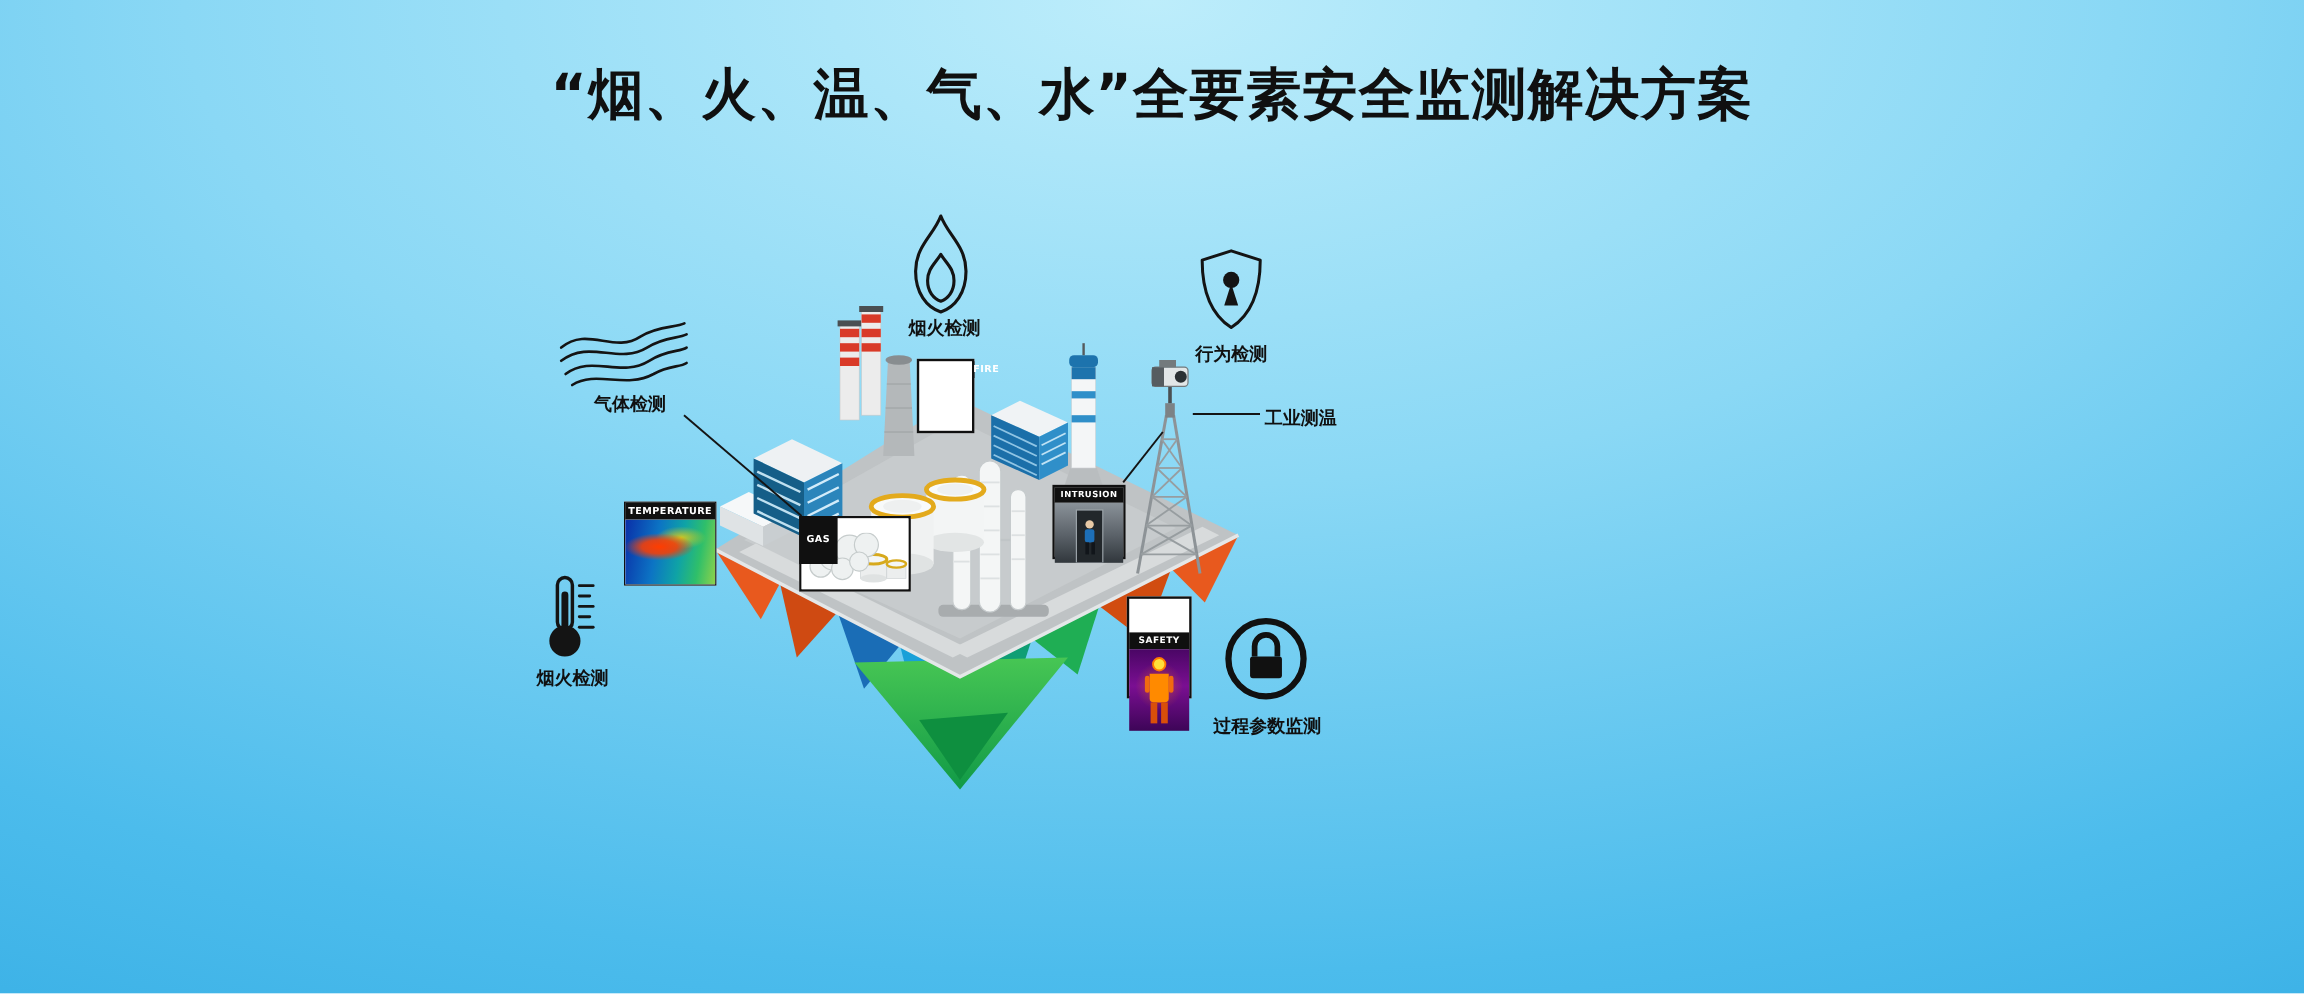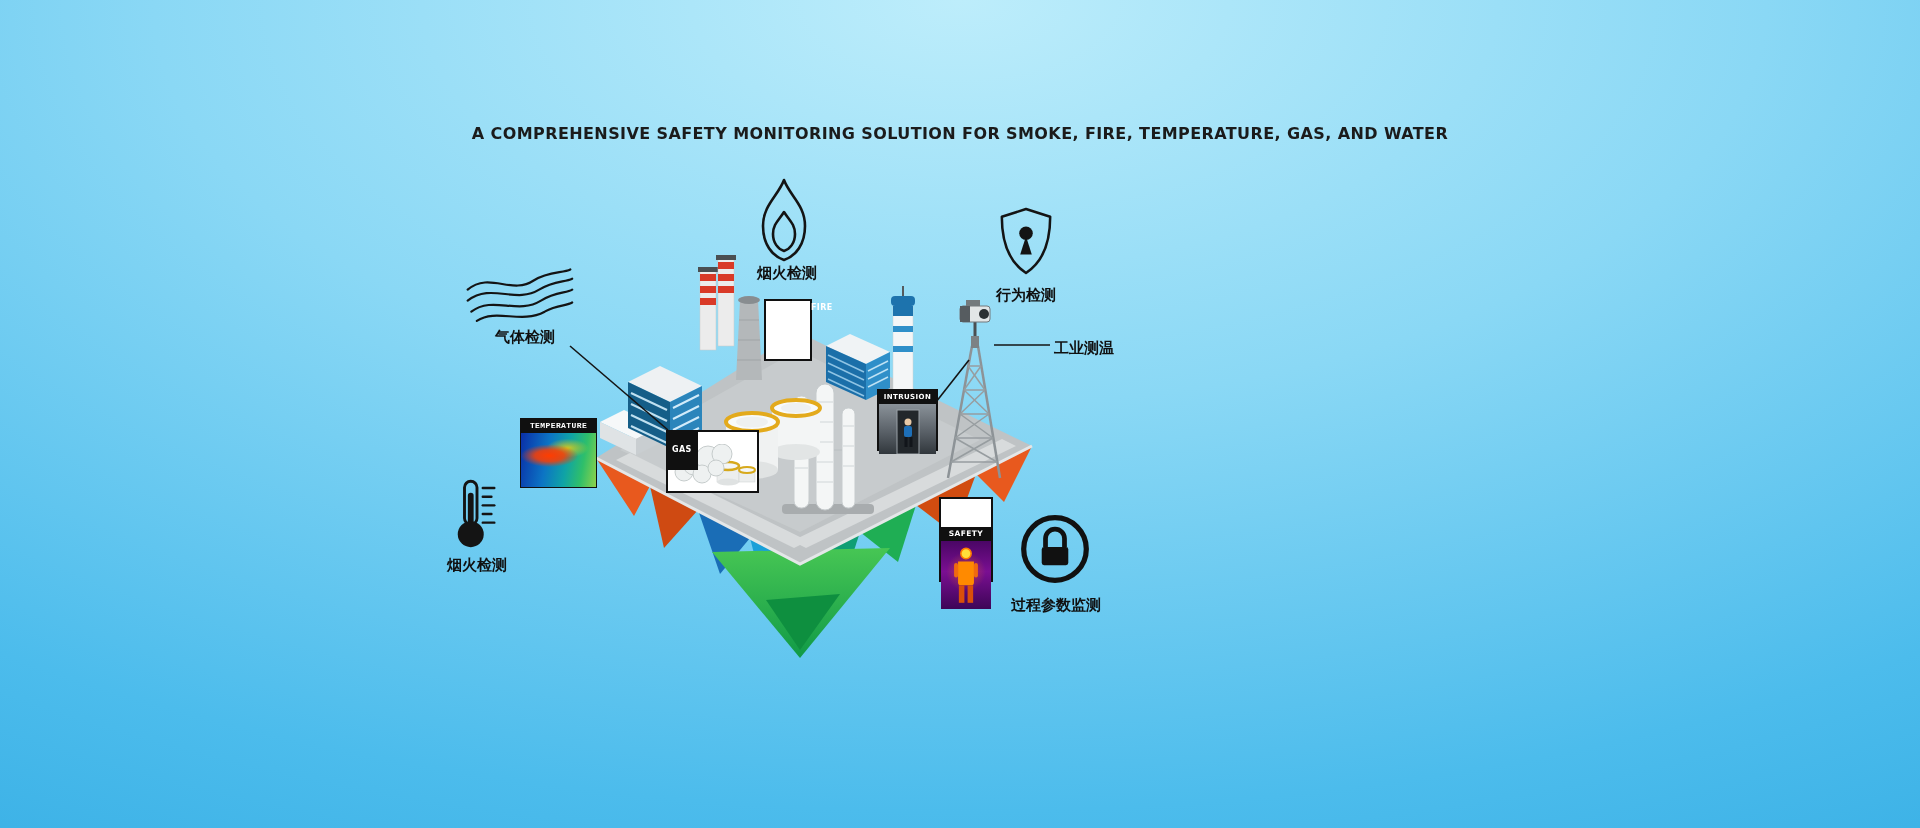--- a/index.html
+++ b/index.html
@@ -72,21 +72,21 @@
       linear-gradient(180deg, #4a0665 0%, #7a0f92 45%, #3d0557 100%);
     display:flex;align-items:center;justify-content:center;
   }
   .gas-body{background:#ffffff;}
 </style>
 </head>
 <body>
 
 <div class="banner">
 
-  <p class="subtitle">A COMPREHENSIVE SAFETY MONITORING SOLUTION FOR SMOKE, FIRE, TEMPERATURE, GAS, AND WATER</p>
+  <h1 class="title">“烟、火、温、气、水”全要素安全监测解决方案</h1>
 
   <div class="scene">
 
     <svg class="island-svg" viewBox="0 0 760 560" xmlns="http://www.w3.org/2000/svg">
       <defs>
         <linearGradient id="gradGreen" x1="0" y1="0" x2="0" y2="1">
           <stop offset="0" stop-color="#47c654"></stop>
           <stop offset="1" stop-color="#119a47"></stop>
         </linearGradient>
       </defs>
@@ -303,21 +303,21 @@
 
     <div class="callout-label center" style="left:981px;top:286px;width:90px;">行为检测</div>
 
     <div class="callout-label" style="left:1054px;top:339px;">工业测温</div>
 
     <div class="callout-label center" style="left:436px;top:556px;width:82px;">烟火检测</div>
 
     <div class="callout-label center" style="left:1000px;top:596px;width:112px;font-family:Liberation Serif, serif;">过程参数监测</div>
 
     <div class="inset" style="left:520px;top:418px;width:77px;height:70px;border-width:1px;">
-      <div class="inset-header" style="font-size:8px;font-family:Liberation Mono, monospace;">TEMPERATURE</div>
+      <div class="inset-header" style="font-size:8px;">TEMPERATURE</div>
       <div class="inset-body" style="height:54px;">
         <div class="thermal-temp"></div>
       </div>
     </div>
 
     <div class="inset" style="left:764px;top:299px;width:43px;height:62px;padding-left:44px;">
       <div class="inset-header" style="font-size:8px;">FIRE</div>
       <div class="inset-body fire-body" style="height:44px;">
         <svg width="28" height="38" viewBox="0 0 40 52">
           <path d="M20 4 C25 14 32 18 32 30 C32 40 27 47 20 48 C13 47 8 40 8 30 C8 18 15 14 20 4 Z" fill="#ff8a00"></path>
@@ -340,21 +340,21 @@
             <circle cx="26" cy="20" r="11"></circle>
             <circle cx="40" cy="14" r="12"></circle>
             <circle cx="54" cy="10" r="10"></circle>
             <circle cx="34" cy="30" r="9"></circle>
             <circle cx="48" cy="24" r="8"></circle>
           </g>
         </svg>
       </div>
     </div>
 
-    <div class="inset" style="left:877px;top:389px;width:61px;height:62px;">
+    <div class="inset" style="left:877px;top:404px;width:61px;height:62px;">
       <div class="inset-header" style="font-size:7px;">INTRUSION</div>
       <div class="inset-body intrusion-body" style="height:50px;">
         <svg width="57" height="50" viewBox="0 0 57 50">
           <rect x="18" y="6" width="22" height="44" fill="#22272b" stroke="#9aa2a8" stroke-width="1"></rect>
           <circle cx="29" cy="18" r="3.5" fill="#e8c9a6"></circle>
           <rect x="25" y="22" width="8" height="11" rx="2" fill="#1d6fb8"></rect>
           <rect x="25.5" y="33" width="3" height="10" fill="#11151a"></rect>
           <rect x="30.5" y="33" width="3" height="10" fill="#11151a"></rect>
         </svg>
       </div>

